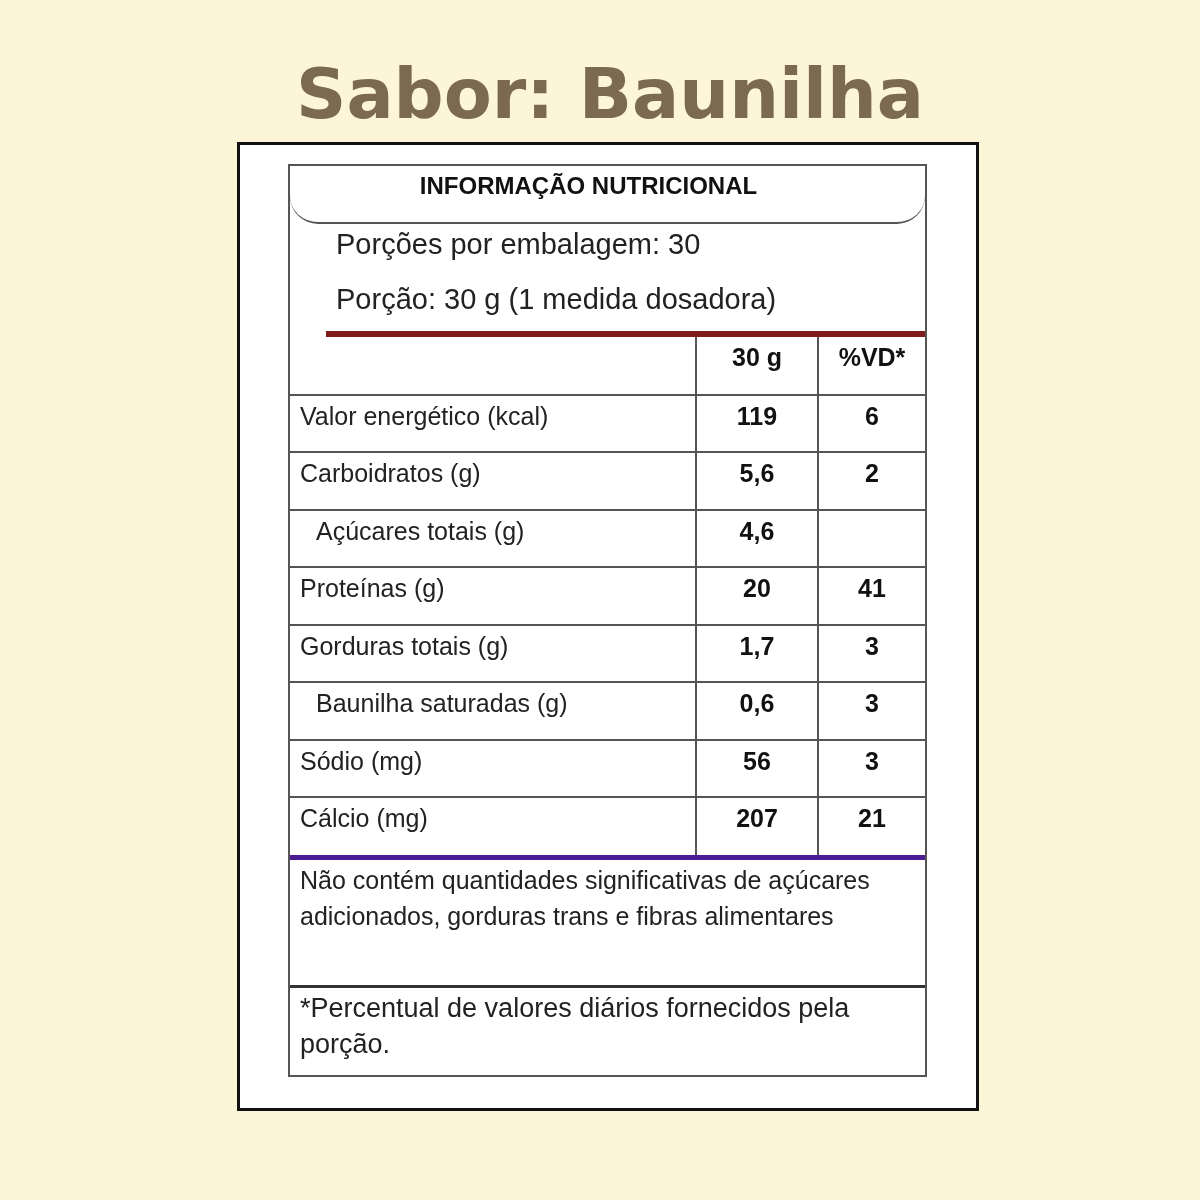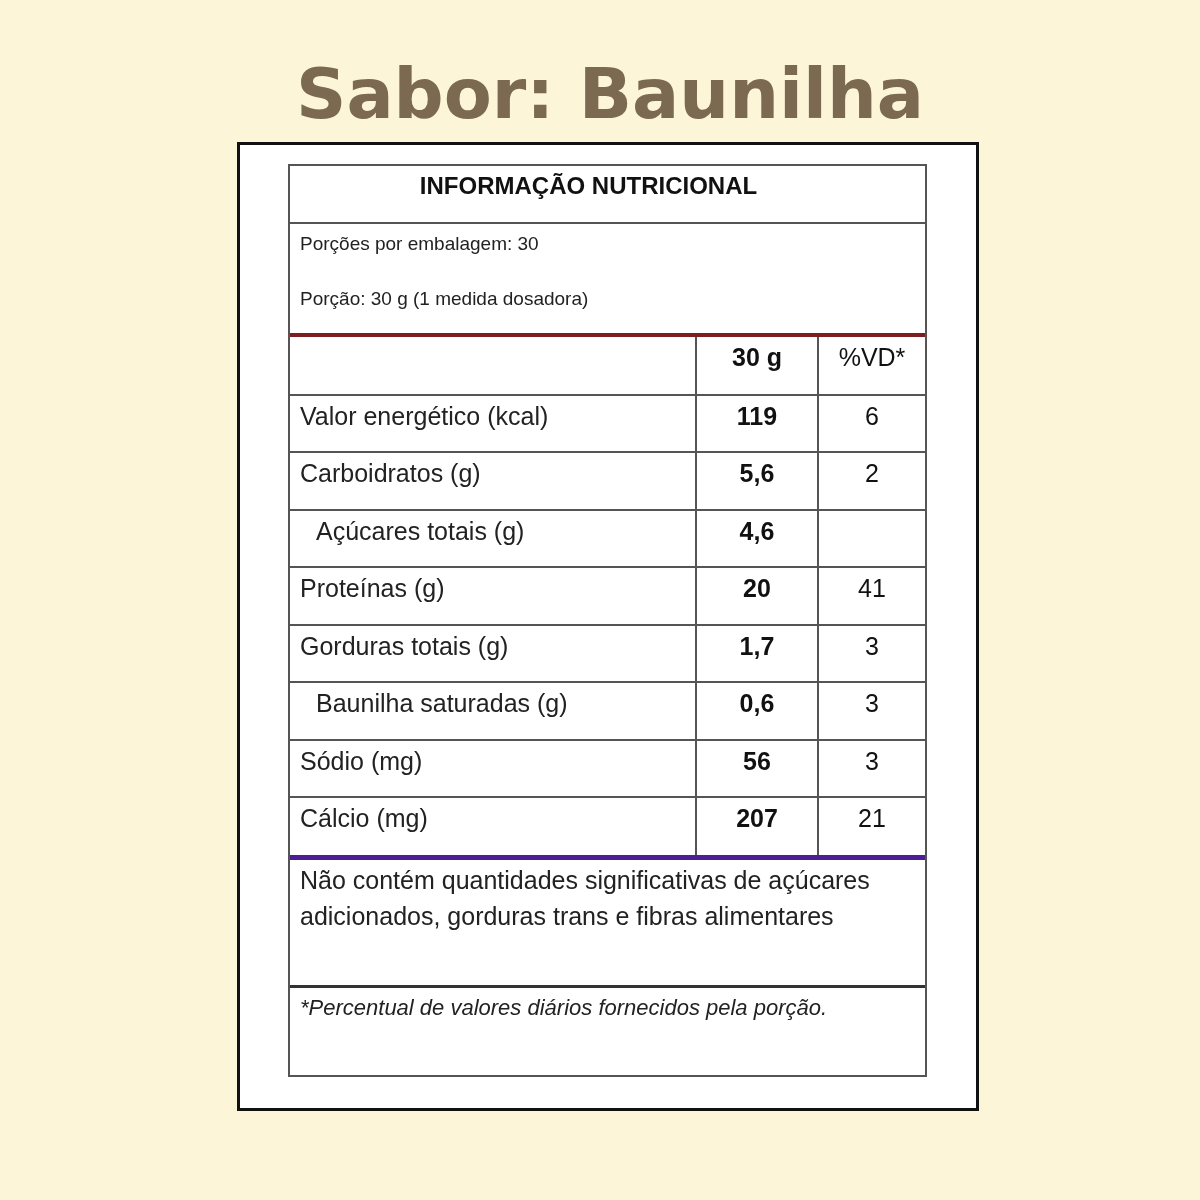--- a/index.html
+++ b/index.html
@@ -40,27 +40,29 @@
     .hdr {
       height: 58px;
       border-bottom: 2px solid #555;
       box-sizing: border-box;
       text-align: center;
       font-weight: bold;
       font-size: 24px;
       line-height: 40px;
       color: #111;
       padding-right: 38px;
+      border-radius: 28px;
     }
     .portions {
       height: 113px;
-      border-bottom: 4px solid #7f1d1d;
+      border-bottom: 6px solid #7f1d1d;
       box-sizing: border-box;
-      font-size: 19px;
+      font-size: 29px;
       padding-left: 10px;
+      margin-left: 36px;
     }
     .portions div { line-height: 36px; }
     .portions .p1 { padding-top: 2px; }
     .portions .p2 { padding-top: 19px; }
     table {
       border-collapse: collapse;
       width: 100%;
       table-layout: fixed;
     }
     td {
@@ -70,36 +72,35 @@
       vertical-align: top;
       font-size: 25px;
       line-height: 40px;
       padding: 0;
       border-radius: 22px;
     }
     tr:first-child td { border-top: none; }
     td.name { width: 406px; padding-left: 10px; border-right: 2px solid #555; margin-top: 22px; }
     td.name.indent { padding-left: 26px; }
     td.qty { width: 122px; text-align: center; font-weight: bold; border-right: 2px solid #555; color: #111; }
-    td.vd { text-align: center; font-weight: normal; color: #111; }
+    td.vd { text-align: center; font-weight: bold; color: #111; }
     .note {
       border-top: 5px solid #4c1d95;
       box-sizing: border-box;
       height: 130px;
       font-size: 25px;
       line-height: 36px;
       padding: 2px 10px 0 10px;
     }
     .foot {
       border-top: 3px solid #333;
       box-sizing: border-box;
-      font-size: 22px;
+      font-size: 27px;
       line-height: 36px;
       padding: 2px 10px 0 10px;
-      font-style: italic;
     }
   </style>
 </head>
 <body>
 
 <div class="title">Sabor: Baunilha</div>
 
 <div class="frame"></div>
 
 <div class="label">

